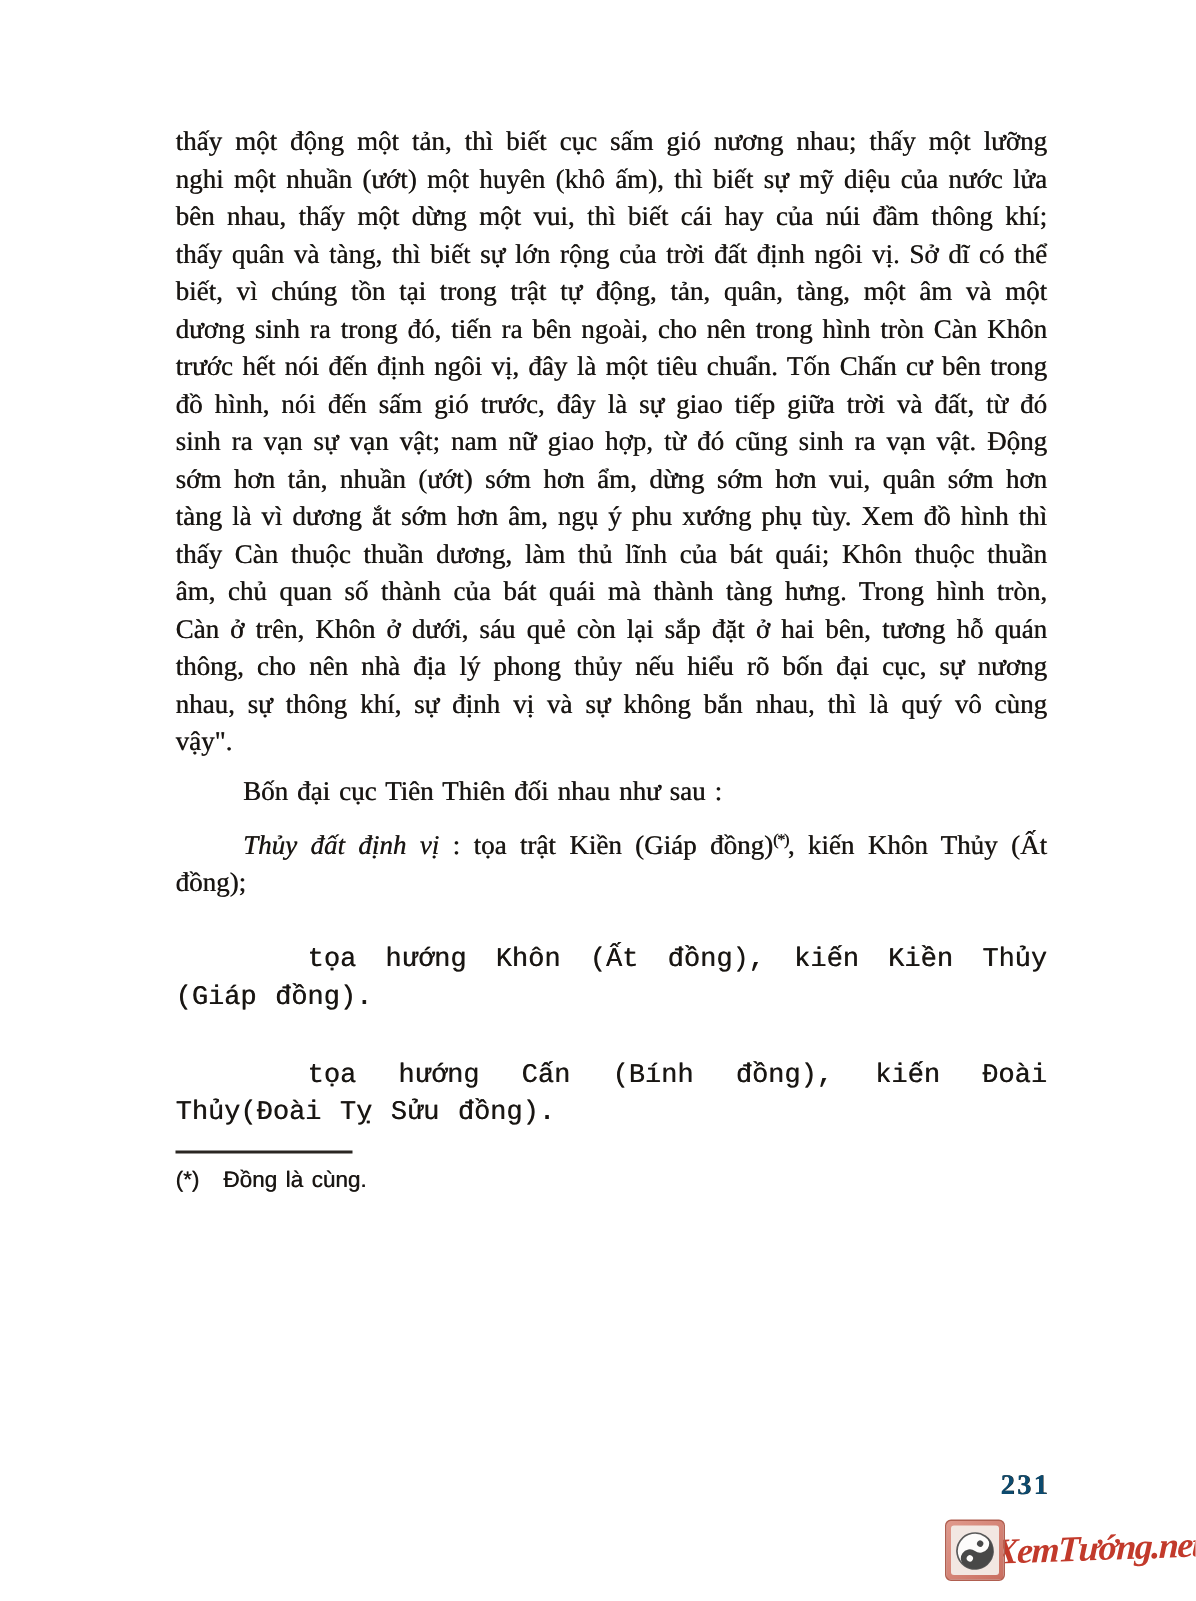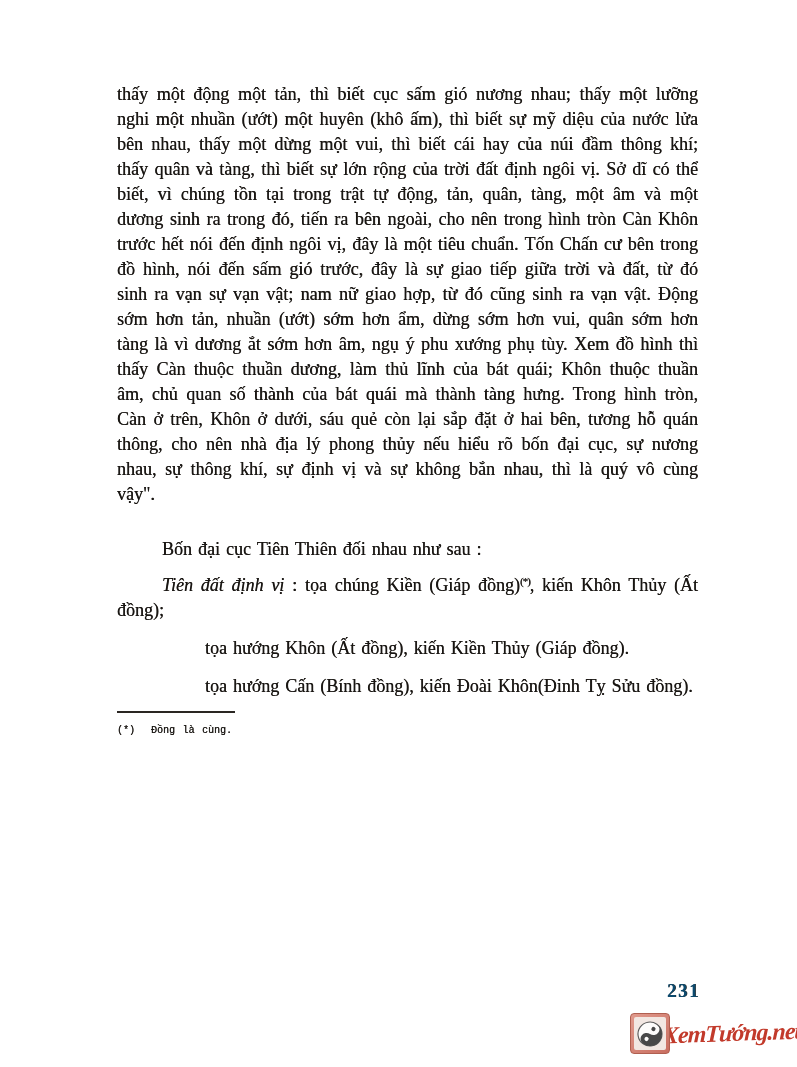--- a/index.html
+++ b/index.html
@@ -19,34 +19,34 @@
     position: absolute;
     left: 117px; top: 82px;
     width: 581px;
     font-size: 18px;
     line-height: 25px;
     text-shadow: 0.3px 0 0 rgba(25,20,15,0.85);
     word-spacing: 1.5px;
   }
   p { margin: 0; }
   p.main { text-align: justify; }
-  p.intro { margin-top: 30px; text-indent: 45px; }
+  p.intro { margin-top: 8px; text-indent: 45px; }
   p.item { margin-top: 11px; text-indent: 45px; text-align: justify; }
-  p.sub  { margin-top: 13px; text-indent: 88px; text-align: justify; }
+  p.sub  { margin-top: 27px; text-indent: 88px; text-align: justify; font-family: Liberation Mono, monospace; }
   .lead { font-style: italic; }
   sup.fnref { font-size: 11px; line-height: 0; vertical-align: 6px; letter-spacing: -1px; }
   .footnote-rule {
     margin-top: 12px;
     width: 118px; height: 0;
     border-top: 2px solid #2a2622;
   }
   .footnote {
     margin-top: 5px;
-    font-family: Liberation Mono, monospace;
-    font-size: 10px;
+    font-family: Liberation Sans, sans-serif;
+    font-size: 15px;
     text-shadow: 0.3px 0 0 rgba(25,20,15,0.85);
   }
   .footnote .fn-marker { margin-right: 16px; }
   
   .pageno {
     position: absolute;
     left: 667px; top: 980px;
     font-size: 19px;
     font-weight: bold;
     letter-spacing: 1.5px;
@@ -88,26 +88,26 @@
 <body>
 
 <div class="page">
 
   <div class="content">
 
     <p class="main">thấy một động một tản, thì biết cục sấm gió nương nhau; thấy một lưỡng nghi một nhuần (ướt) một huyên (khô ấm), thì biết sự mỹ diệu của nước lửa bên nhau, thấy một dừng một vui, thì biết cái hay của núi đầm thông khí; thấy quân và tàng, thì biết sự lớn rộng của trời đất định ngôi vị. Sở dĩ có thể biết, vì chúng tồn tại trong trật tự động, tản, quân, tàng, một âm và một dương sinh ra trong đó, tiến ra bên ngoài, cho nên trong hình tròn Càn Khôn trước hết nói đến định ngôi vị, đây là một tiêu chuẩn. Tốn Chấn cư bên trong đồ hình, nói đến sấm gió trước, đây là sự giao tiếp giữa trời và đất, từ đó sinh ra vạn sự vạn vật; nam nữ giao hợp, từ đó cũng sinh ra vạn vật. Động sớm hơn tản, nhuần (ướt) sớm hơn ẩm, dừng sớm hơn vui, quân sớm hơn tàng là vì dương ắt sớm hơn âm, ngụ ý phu xướng phụ tùy. Xem đồ hình thì thấy Càn thuộc thuần dương, làm thủ lĩnh của bát quái; Khôn thuộc thuần âm, chủ quan số thành của bát quái mà thành tàng hưng. Trong hình tròn, Càn ở trên, Khôn ở dưới, sáu quẻ còn lại sắp đặt ở hai bên, tương hỗ quán thông, cho nên nhà địa lý phong thủy nếu hiểu rõ bốn đại cục, sự nương nhau, sự thông khí, sự định vị và sự không bắn nhau, thì là quý vô cùng vậy".</p>
 
     <p class="intro">Bốn đại cục Tiên Thiên đối nhau như sau :</p>
 
-    <p class="item"><span class="lead">Tiên đất định vị</span><span> : </span><span>tọa chúng Kiền (Giáp đồng)</span><sup class="fnref">(*)</sup><span>, kiến Khôn Thủy (Ất đồng);</span></p>
+    <p class="item"><span class="lead">Thủy đất định vị</span><span> : </span><span>tọa trật Kiền (Giáp đồng)</span><sup class="fnref">(*)</sup><span>, kiến Khôn Thủy (Ất đồng);</span></p>
 
     <p class="sub">tọa hướng Khôn (Ất đồng), kiến Kiền Thủy (Giáp đồng).</p>
 
 
-    <p class="sub">tọa hướng Cấn (Bính đồng), kiến Đoài Khôn(Đinh Tỵ Sửu đồng).</p>
+    <p class="sub">tọa hướng Cấn (Bính đồng), kiến Đoài Thủy(Đoài Tỵ Sửu đồng).</p>
 
 
 
     <div class="footnote-rule"></div>
 
     <p class="footnote"><span class="fn-marker">(*)</span><span>Đồng là cùng.</span></p>
 
   </div>
 
   <div class="pageno">231</div>

